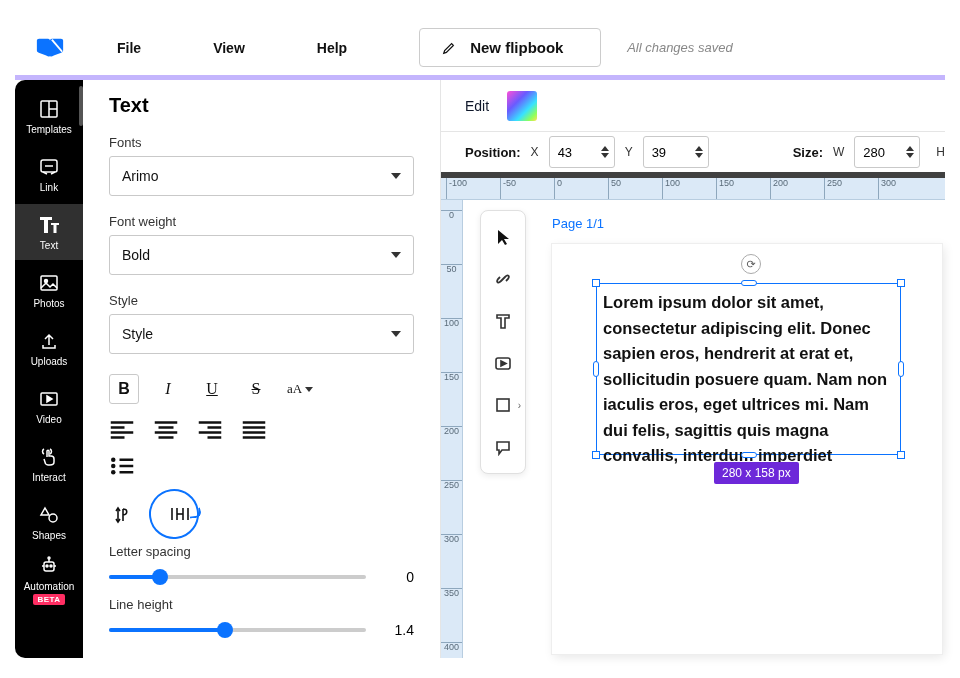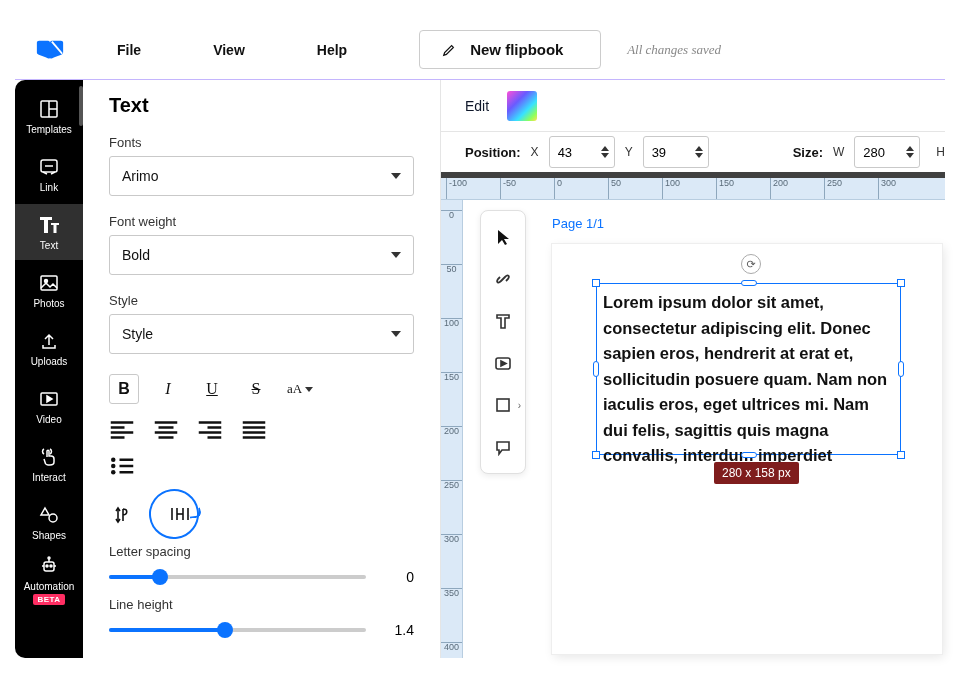--- a/index.html
+++ b/index.html
@@ -1,25 +1,25 @@
 <!DOCTYPE html>
 <html><head>
 <meta charset="utf-8">
 <style>
 * { box-sizing: border-box; margin: 0; padding: 0; font-family: Arial, Helvetica, sans-serif; }
 body { width: 960px; height: 678px; overflow: hidden; background: #fff; position: relative; }
 
 
-.topbar { position: absolute; top: 20px; left: 15px; right: 15px; height: 60px; display: flex; align-items: center; border-bottom: 1px solid #c4b5fd; }
+.topbar { position: absolute; top: 20px; left: 15px; right: 15px; height: 60px; display: flex; align-items: center; border-bottom: 5px solid #c4b5fd; }
 .logo { width: 30px; height: 24px; margin-left: 20px; margin-right: 52px; }
 .logo svg { width: 100%; height: 100%; }
 .menu-item { font-size: 14px; font-weight: 600; color: #111; cursor: pointer; margin-right: 72px; }
 .new-flipbook { display: flex; align-items: center; border: 1px solid #ccc; border-radius: 4px; padding: 10px 22px; font-size: 15px; font-weight: 600; color: #111; cursor: pointer; margin-right: 26px; width: 182px; }
 .new-flipbook svg { width: 14px; height: 14px; margin-right: 14px; }
-.save-status { font-size: 13px; font-style: italic; color: #888; font-family: Liberation Serif, serif; }
+.save-status { font-size: 13px; font-style: italic; color: #888; }
 
 
 .sidebar { position: absolute; top: 80px; left: 15px; width: 68px; bottom: 20px; background: #000; border-radius: 10px 0 0 10px; padding-top: 6px; }
 .sidebar::after { content:""; position:absolute; top:6px; right:0; width:4px; height:40px; background:#555; border-radius:3px; }
 .side-item { display: flex; flex-direction: column; align-items: center; justify-content: center; color: #fff; font-size: 10px; height: 56px; cursor: pointer; margin: 2px 0; }
 .side-item.active { background: #303030; }
 .side-item .ic { width:22px; height:22px; margin-bottom:4px; display:flex; align-items:center; justify-content:center; color:#fff; }
 .beta { background:#ff2e63; color:#fff; font-size:8px; padding:1px 4px; border-radius:2px; margin-top:2px; font-weight:700; letter-spacing:0.5px; }
 
 
@@ -88,21 +88,21 @@
 .canvas-page { position:absolute; top:244px; left:552px; width:390px; height:410px; background:#fff; box-shadow: 0 0 0 1px #eee, 2px 3px 10px rgba(0,0,0,0.1); }
 .refresh-handle { position:absolute; top:254px; left:741px; width:20px; height:20px; border:1px solid #aaa; border-radius:50%; background:#fff; display:flex; align-items:center; justify-content:center; font-size:11px; color:#555; cursor:pointer; }
 
 .text-box { position:absolute; top:283px; left:596px; width:305px; height:172px; border:1.5px solid #0b73ff; background:#fff; padding:6px 8px 6px 6px; font-size:16.5px; font-weight:700; line-height:1.55; color:#111; font-family: Arimo, Arial, sans-serif; cursor:text; }
 .handle { position:absolute; width:8px; height:8px; background:#fff; border:1px solid #0b73ff; }
 .h-tl{top:-5px;left:-5px;} .h-tr{top:-5px;right:-5px;} .h-bl{bottom:-5px;left:-5px;} .h-br{bottom:-5px;right:-5px;}
 .h-tc{top:-4px;left:50%;transform:translateX(-50%);width:16px;height:6px;border-radius:3px;}
 .h-bc{bottom:-4px;left:50%;transform:translateX(-50%);width:16px;height:6px;border-radius:3px;}
 .h-lc{left:-4px;top:50%;transform:translateY(-50%);width:6px;height:16px;border-radius:3px;}
 .h-rc{right:-4px;top:50%;transform:translateY(-50%);width:6px;height:16px;border-radius:3px;}
-.dim-badge { position:absolute; top:462px; left:714px; background:#7f1d1d; color:#fff; font-size:12px; padding:4px 8px; border-radius:2px; }
+.dim-badge { position:absolute; top:462px; left:714px; background:#6d28d9; color:#fff; font-size:12px; padding:4px 8px; border-radius:2px; }
 </style>
 </head>
 <body>
 
 <div class="topbar">
   <div class="logo">
     <svg viewBox="0 0 32 24">
         <path d="M2 4 C2 2 4 2 6 2 L14 2 C15 2 16 3 16 4 L16 20 C16 22 14 21 12 20 L4 17 C2 16 2 15 2 14 Z" fill="#0b73ff"></path>
         <path d="M30 4 C30 2 28 2 26 2 L18 2 C17 2 16 3 16 4 L16 20 C16 22 18 21 20 20 L28 17 C30 16 30 15 30 14 Z" fill="#0b73ff"></path>
         <path d="M18 3 L29 16" stroke="#fff" stroke-width="2"></path>

